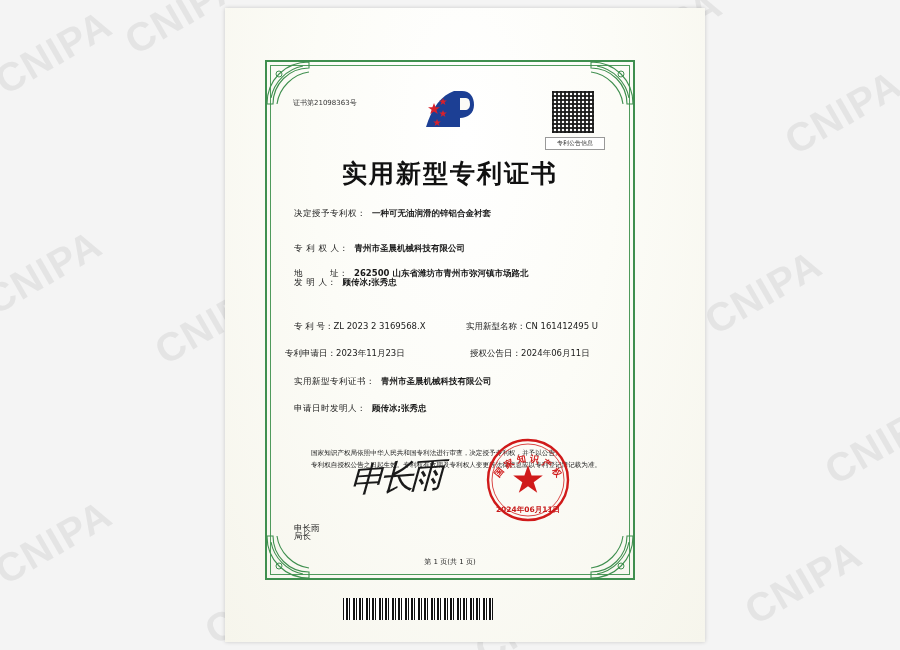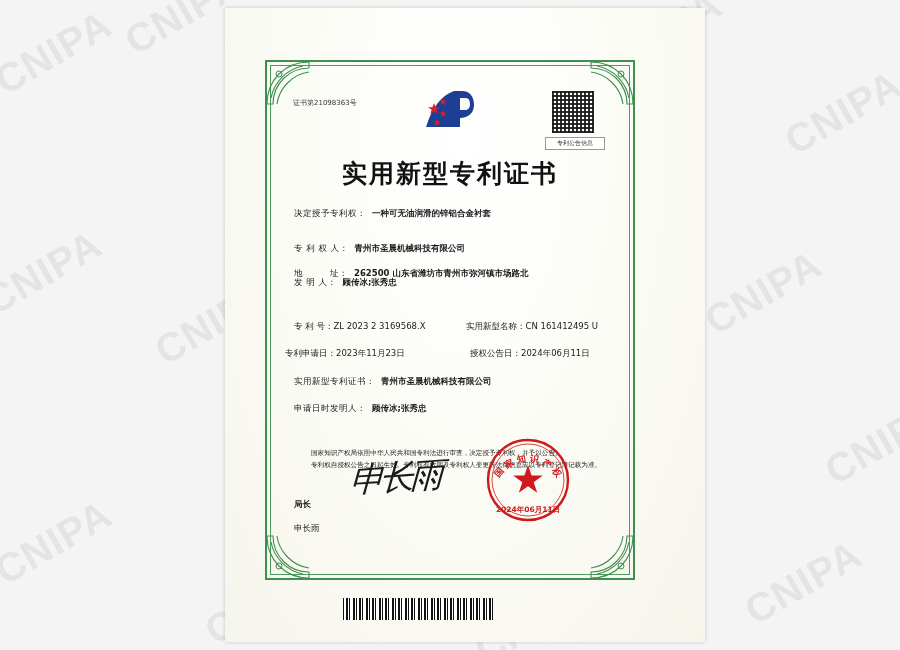--- a/index.html
+++ b/index.html
@@ -304,36 +304,37 @@
       <div class="field" style="top:311px;">
         <span class="lbl">实用新型专利证书：</span><span class="val">青州市圣晨机械科技有限公司</span>
       </div>
       <div class="field" style="top:338px;">
         <span class="lbl">申请日时发明人：</span><span class="val">顾传冰;张秀忠</span>
       </div>
 
       <div class="legal" style="top:382px;">国家知识产权局依照中华人民共和国专利法进行审查，决定授予专利权，并予以公告。</div>
       <div class="legal" style="top:394px;">专利权自授权公告之日起生效。专利权有效期及专利权人变更等法律信息应以专利登记簿记载为准。</div>
 
-      <div class="dir-label" style="top:434px;font-weight:bold;">局长</div>
+      <div class="dir-label" style="top:466px;">局长</div>
       <div class="dir-label" style="top:458px;">申长雨</div>
       <div class="signature">申长雨</div>
 
       <div class="seal">
         <svg viewBox="0 0 86 86">
           <circle cx="43" cy="43" r="40" fill="none" stroke="#d01a1a" stroke-width="2.4"></circle>
           <circle cx="43" cy="43" r="36" fill="none" stroke="#d01a1a" stroke-width="0.8"></circle>
           <g fill="#d01a1a">
             <polygon points="43,28 46.6,38.6 57.8,38.6 48.7,45.2 52.2,55.8 43,49.2 33.8,55.8 37.3,45.2 28.2,38.6 39.4,38.6"></polygon>
           </g>
           <path id="sealarc" d="M 11 47 A 34 34 0 0 1 75 47" fill="none"></path>
           <text font-size="9" fill="#d01a1a" font-family="DejaVu Sans, sans-serif" font-weight="bold">
             <textPath href="#sealarc" startOffset="8%">国 家 知 识 产 权 局</textPath>
           </text>
         </svg>
       </div>
       <div class="seal-date">2024年06月11日</div>
 
+      <div class="page-no">第 1 页(共 1 页)</div>
     </div>
 
     <div class="barcode"></div>
   </div>
 </div>
 
 </body></html>

